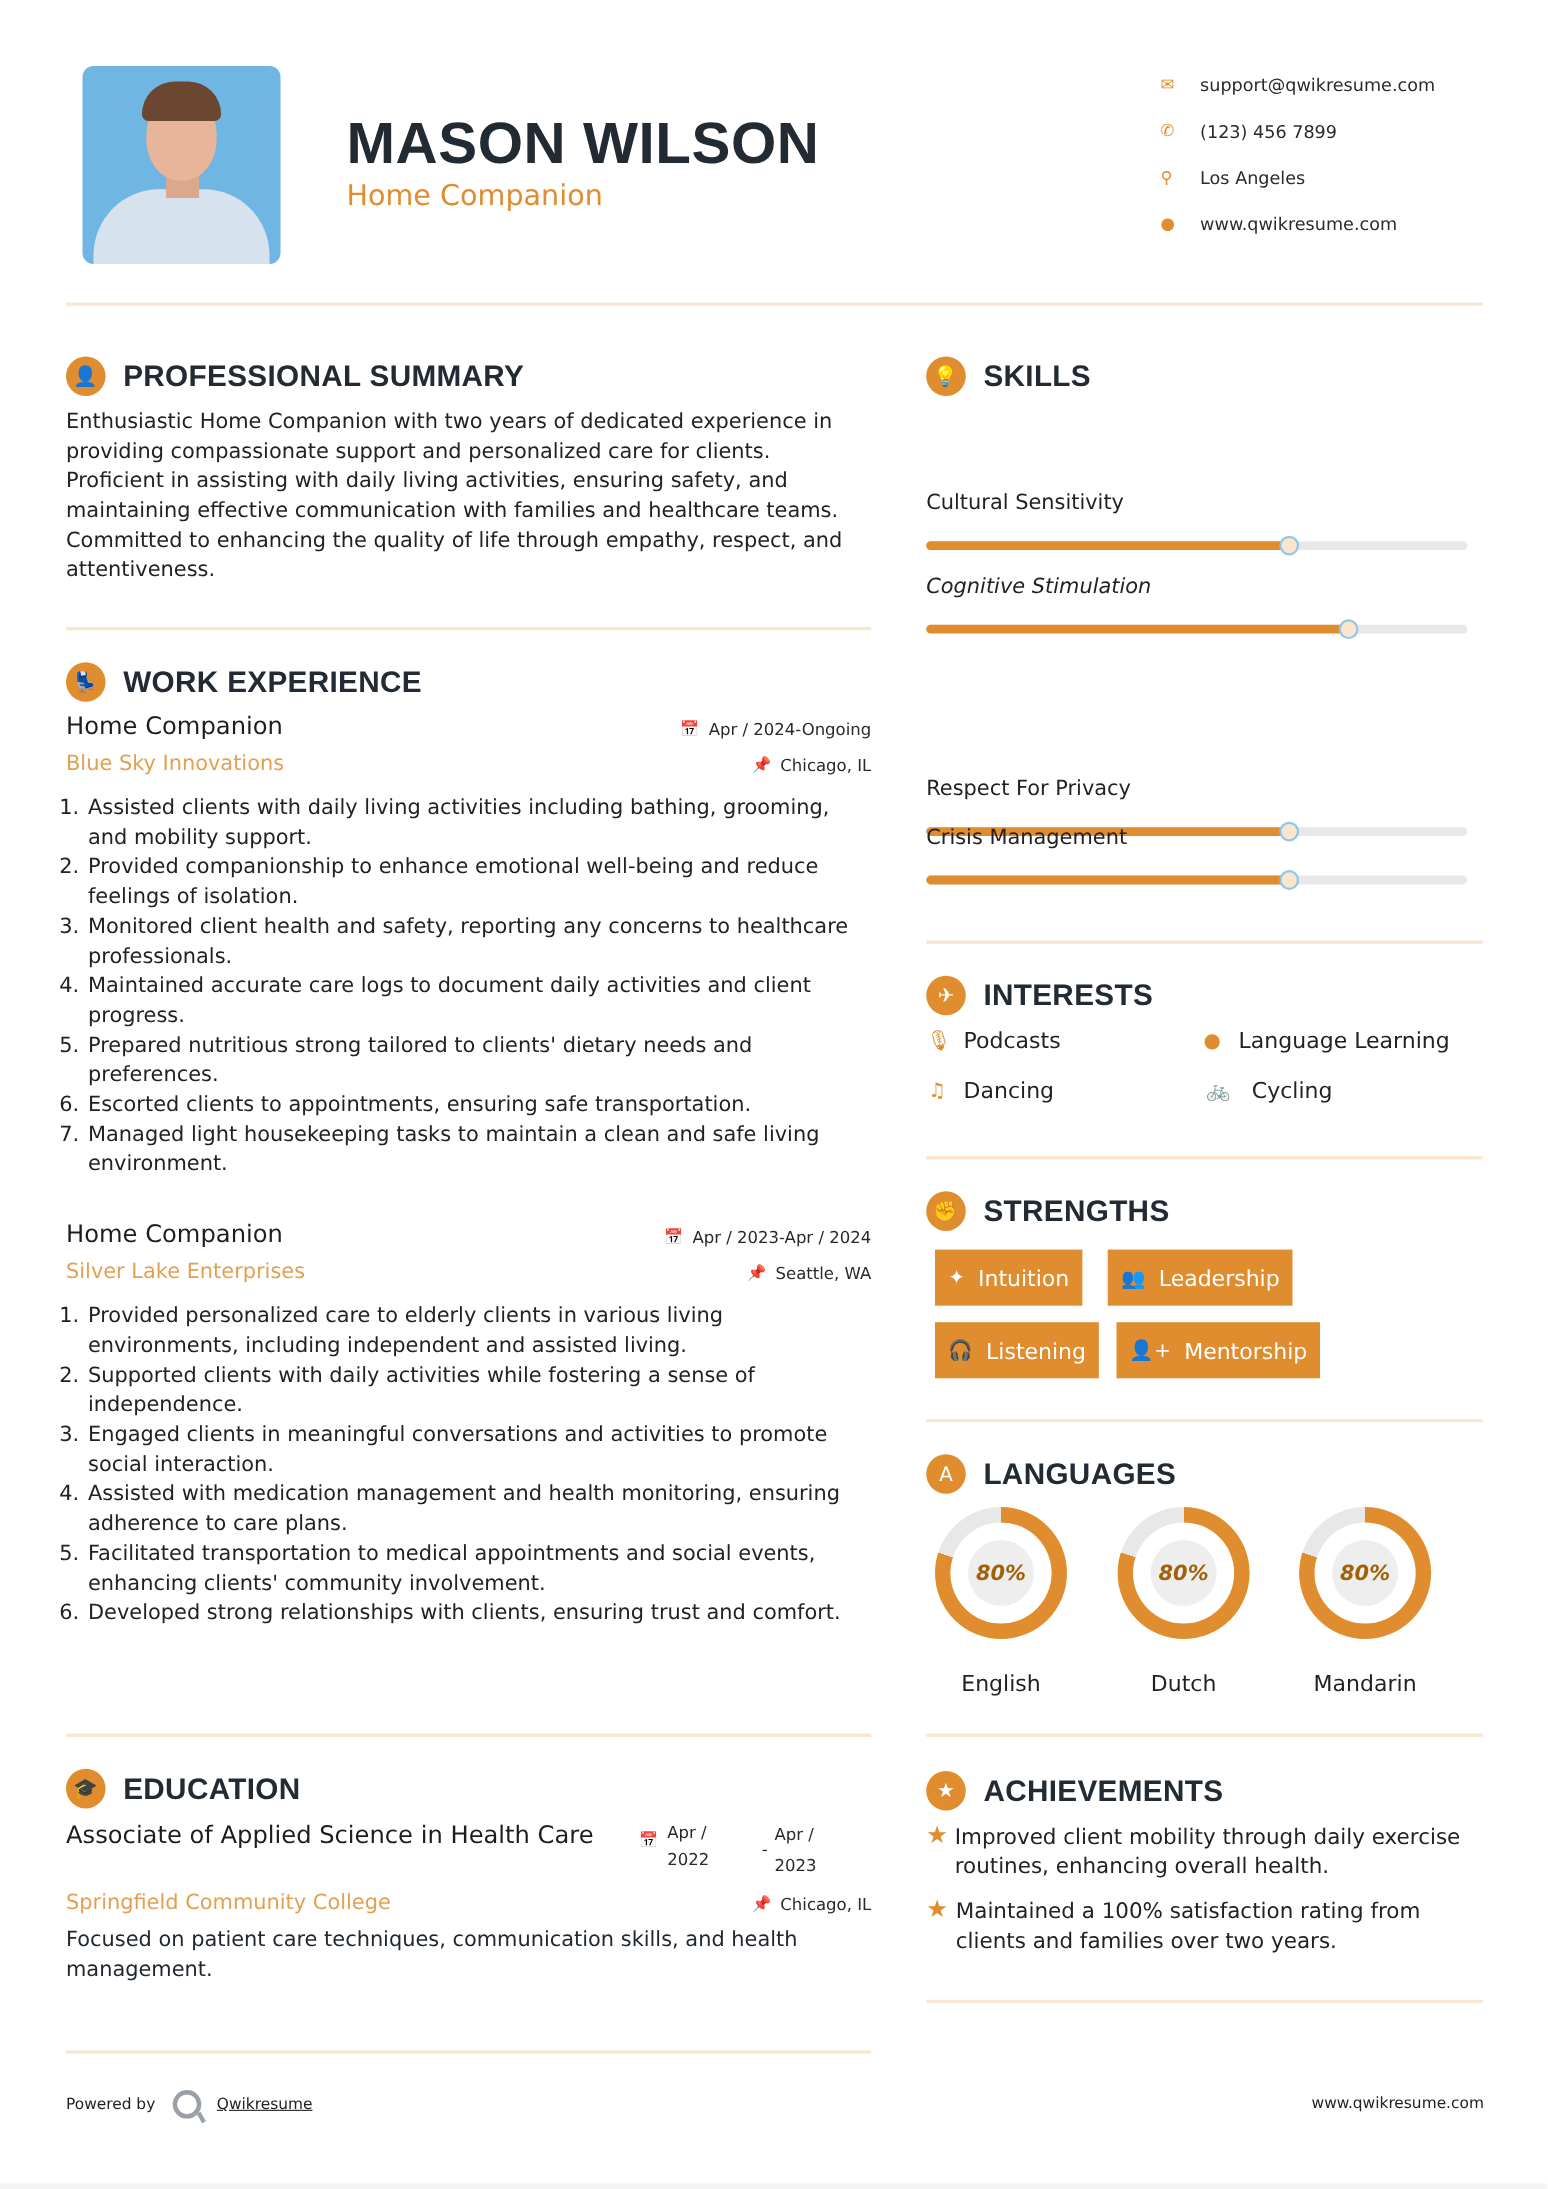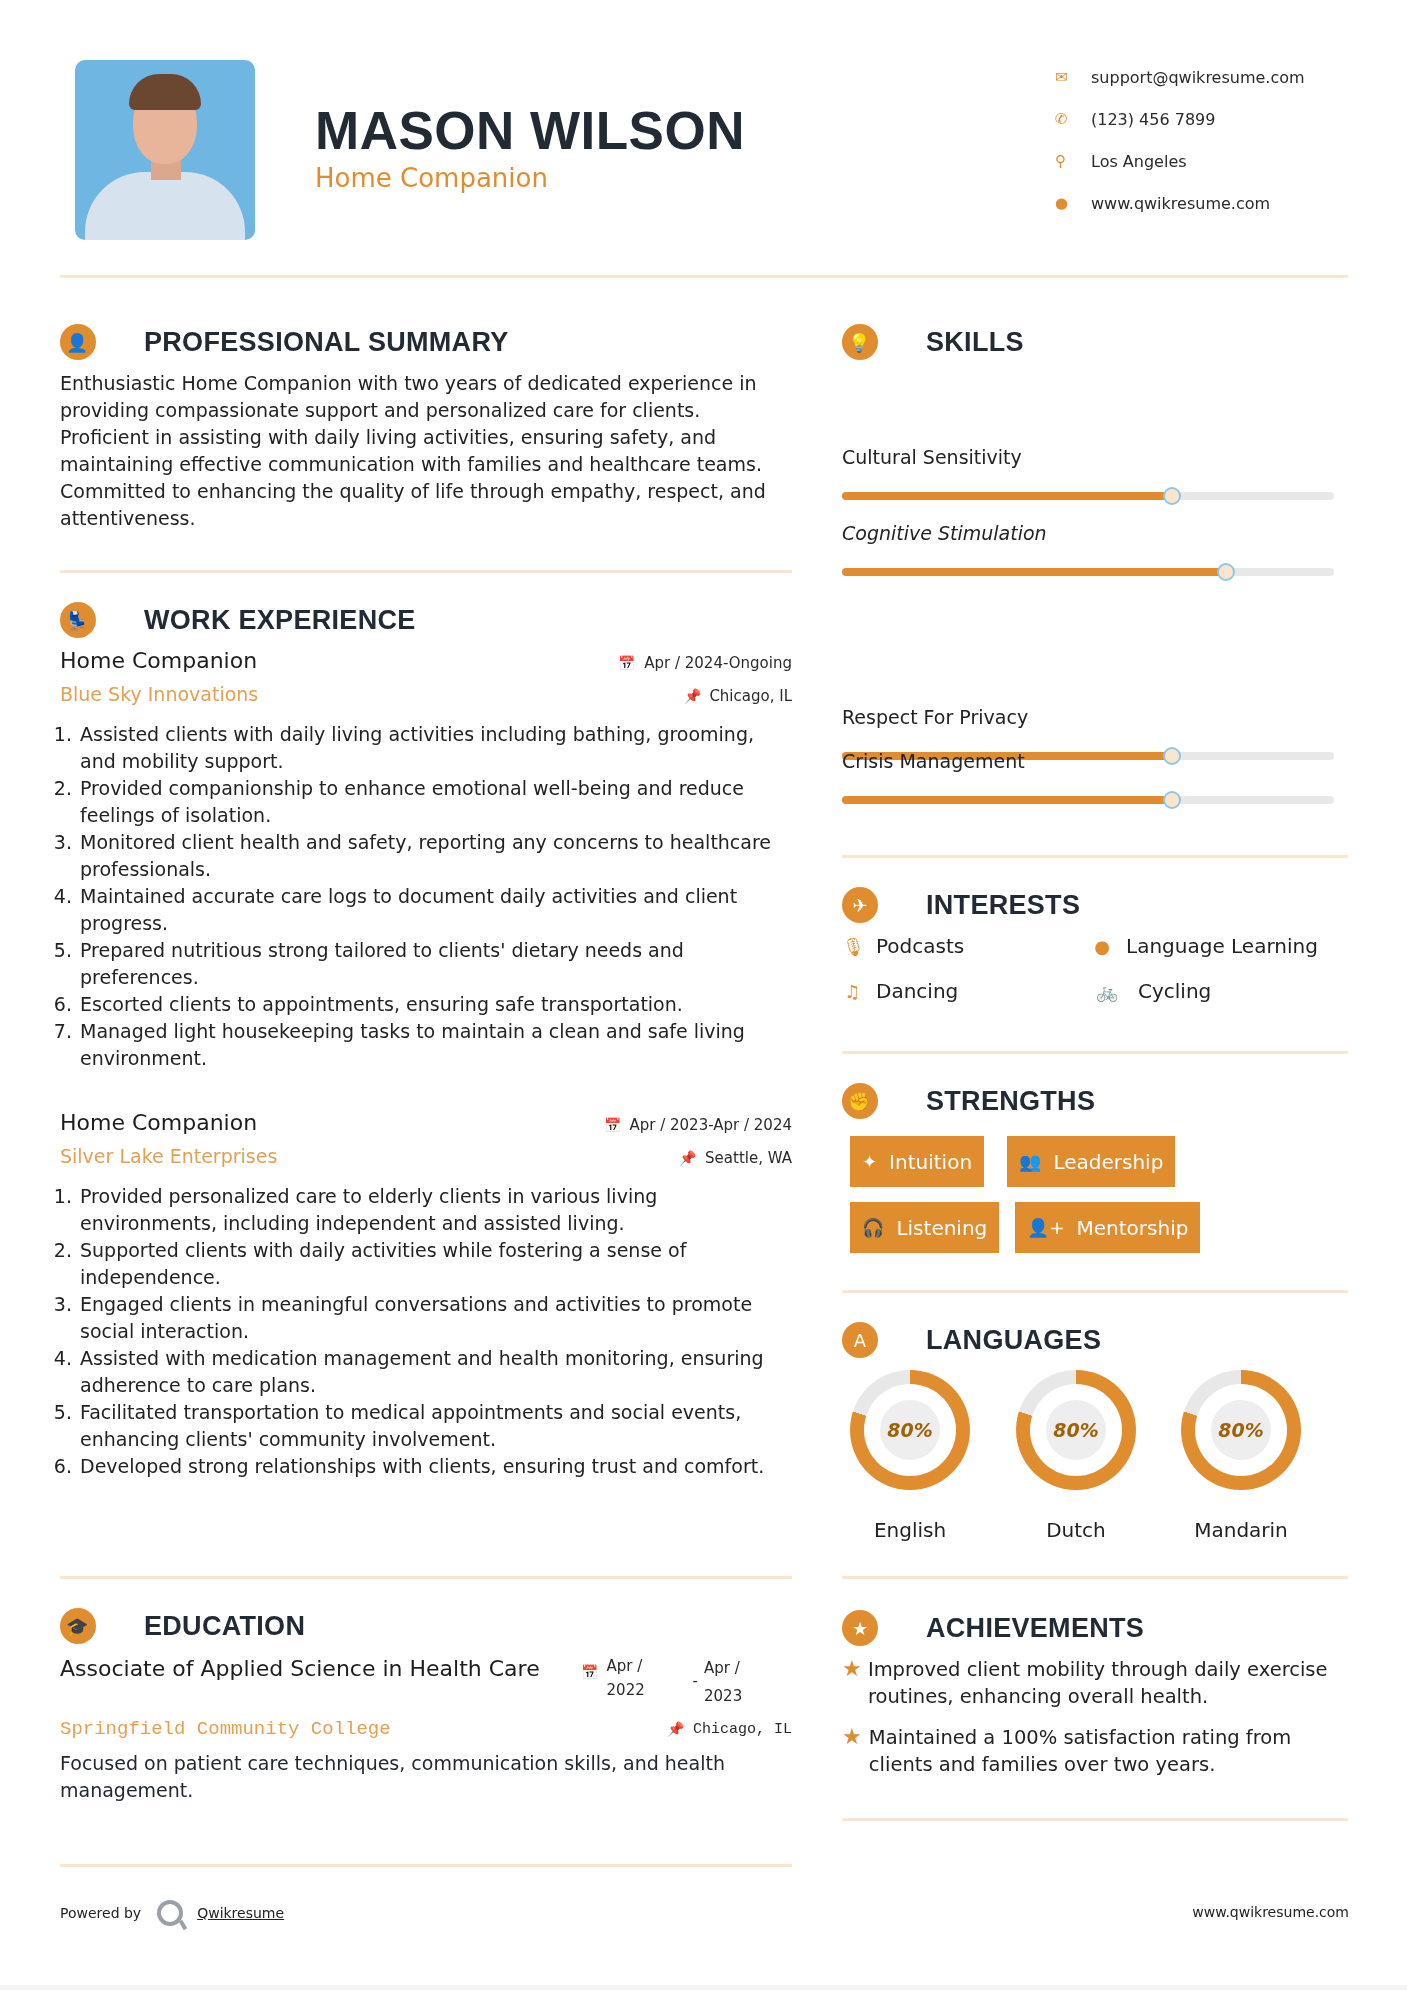--- a/index.html
+++ b/index.html
@@ -20,21 +20,21 @@
     .contacts { position: absolute; left: 1055px; top: 56px; }
     .contact-row { display: flex; align-items: center; height: 42px; }
     .contact-row .ic { width: 36px; color: #e08d2f; font-size: 15px; }
     .contact-row .txt { font-size: 16px; color: #2a2a2a; }
 
     .divider { position: absolute; height: 3px; background: #f8e6d0; }
 
     
     .sec-head { position: absolute; display: flex; align-items: center; }
     .sec-icon { width: 36px; height: 36px; border-radius: 50%; background: #e08d2f; color: #fff; display: flex; align-items: center; justify-content: center; font-size: 18px; margin-right: 16px; }
-    .sec-title { font-family: "Liberation Sans", sans-serif; font-weight: 700; font-size: 27px; color: #222a33; letter-spacing: 0.3px; margin-left: 32px; }
+    .sec-title { font-family: "Liberation Sans", sans-serif; font-weight: 700; font-size: 27px; color: #222a33; letter-spacing: 0.3px; }
 
     .para { position: absolute; font-size: 19px; line-height: 27px; color: #222; }
 
     
     .job { position: absolute; left: 60px; width: 732px; }
     .job-row { display: flex; justify-content: space-between; align-items: baseline; }
     .job-title { font-size: 22px; color: #1d1d1d; }
     .job-company { font-size: 19px; color: #e3a052; }
     .meta { font-size: 15px; color: #2a2a2a; display: flex; align-items: center; }
     .meta .mic { margin-right: 8px; font-size: 14px; }
@@ -183,21 +183,21 @@
   <div class="job" style="top:1654px;">
     <div class="job-row" style="align-items:flex-start;">
       <span class="job-title" style="width:500px; line-height:30px;">Associate of Applied Science in Health Care</span>
       <span class="meta" style="align-items:flex-start; margin-right:40px;">
         <span class="mic" style="margin-top:10px;">📅</span>
         <span style="width:56px; line-height:24px;">Apr / 2022</span>
         <span style="margin:18px 6px 0 30px;">-</span>
         <span style="width:48px; line-height:28px;">Apr / 2023</span>
       </span>
     </div>
-    <div class="job-row" style="margin-top:8px;font-family:Liberation Mono, monospace;">
+    <div class="job-row" style="margin-top:8px;">
       <span class="job-company">Springfield Community College</span>
       <span class="meta">
           <span class="mic">📌</span>
           <span>Chicago, IL</span>
         </span>
     </div>
     <div style="margin-top:10px; font-size:19px; line-height:27px; width:700px;">Focused on patient care techniques, communication skills, and health management.</div>
   </div>
 
   <div class="divider" style="left:60px; top:1864px; width:732px;"></div>

